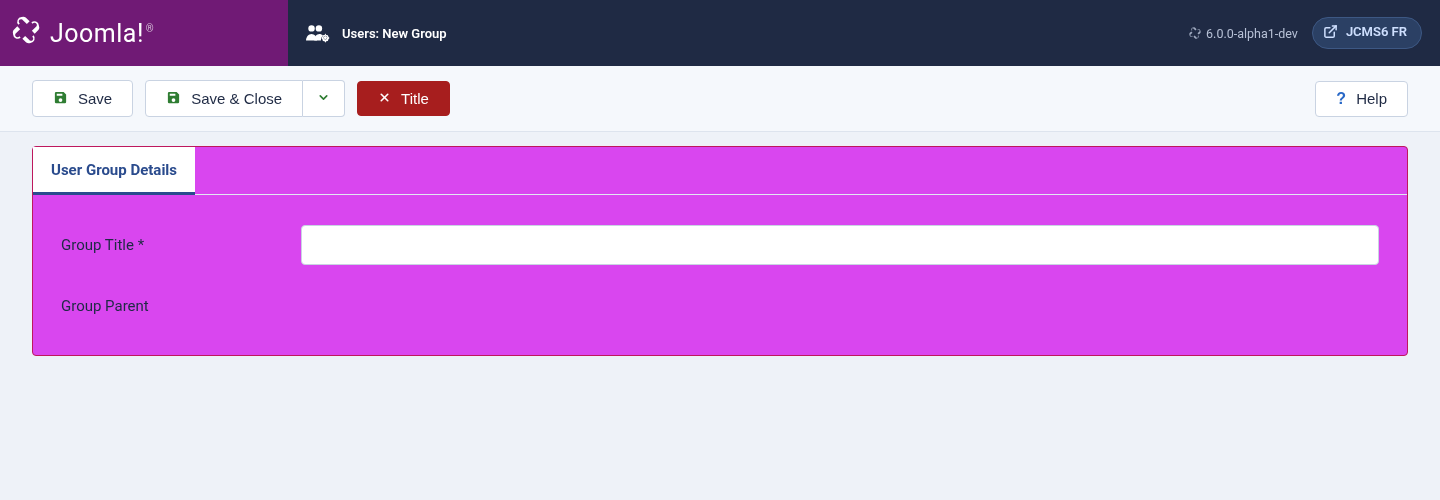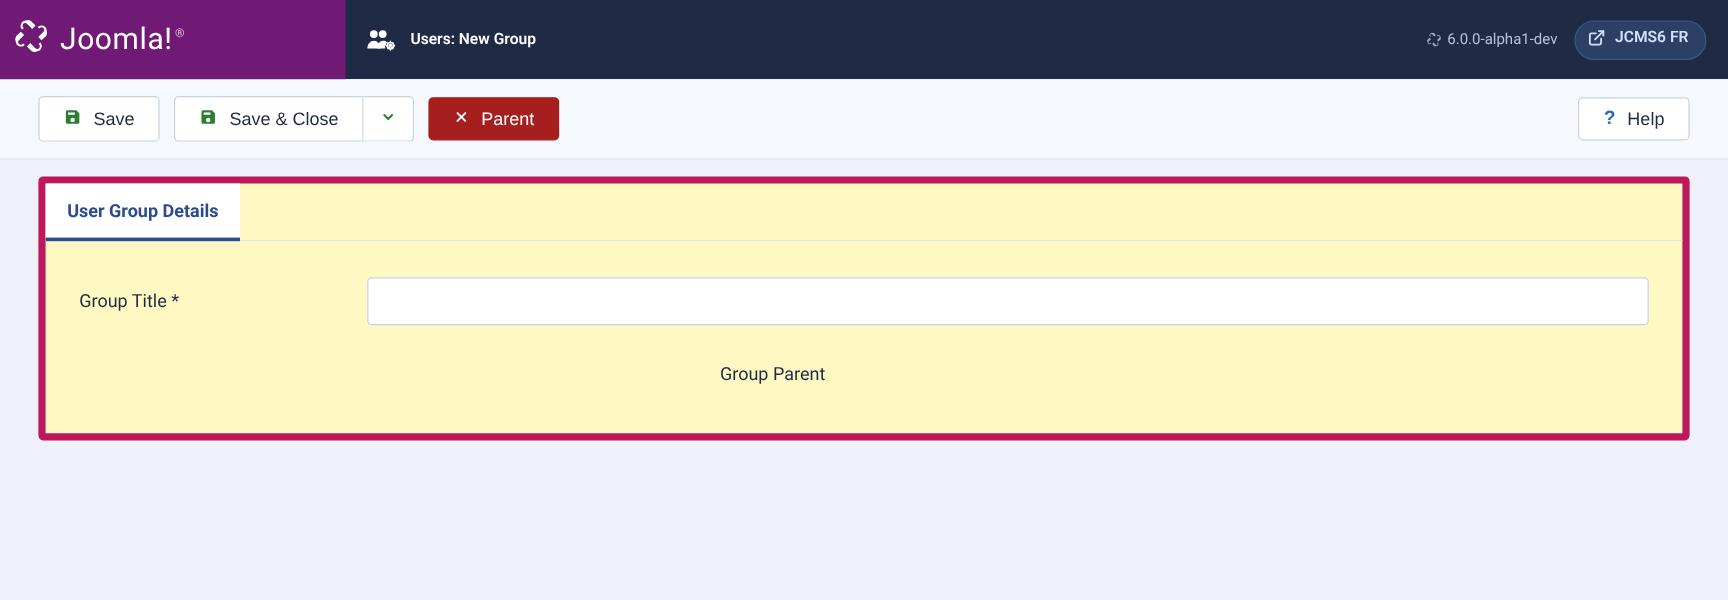--- a/index.html
+++ b/index.html
@@ -102,22 +102,22 @@
     }
     .tb-spacer { flex: 1; }
     .help-q { color: #2868c7; font-weight: 700; font-size: 16px; }
     .icon-green svg path, .icon-green svg rect { fill: #2f7d32; }
     
     
     .main {
       padding: 14px 32px 32px;
     }
     .card {
-      background: #fef9c3;
-      border: 6px solid #be185d;
+      background: #d946ef;
+      border: 1px solid #be185d;
       border-radius: 4px;
     }
     .tabs {
       border-bottom: 1px solid #e2e8f2;
       display: flex;
     }
     .tab {
       padding: 14px 18px 13px;
       font-size: 15px;
       font-weight: 700;
@@ -126,21 +126,21 @@
       margin-bottom: -1px;
       background: #fff;
       cursor: pointer;
     }
     .form-body { padding: 30px 28px 40px; }
     .form-row {
       display: flex;
       align-items: center;
       margin-bottom: 32px;
     }
-    .form-row:last-child { margin-bottom: 0; flex-direction: column; }
+    .form-row:last-child { margin-bottom: 0; }
     .form-label {
       width: 240px;
       font-size: 15px;
       color: #1f2a44;
     }
     .form-control-wrap { flex: 1; }
     input.text-input {
       width: 100%;
       border: 1px solid #c9d3e2;
       border-radius: 4px;
@@ -254,21 +254,21 @@
     </button>
   </div>
 
   <button class="btn btn-danger">
     <span>
       <svg width="13" height="13" viewBox="0 0 24 24" fill="none" stroke="#ffffff" stroke-width="3" stroke-linecap="round">
           <line x1="18" y1="6" x2="6" y2="18"></line>
           <line x1="6" y1="6" x2="18" y2="18"></line>
         </svg>
     </span>
-    <span>Parent</span>
+    <span>Title</span>
   </button>
 
   <div class="tb-spacer"></div>
 
   <button class="btn">
     <span class="help-q">?</span>
     <span>Help</span>
   </button>
 </div>
 

